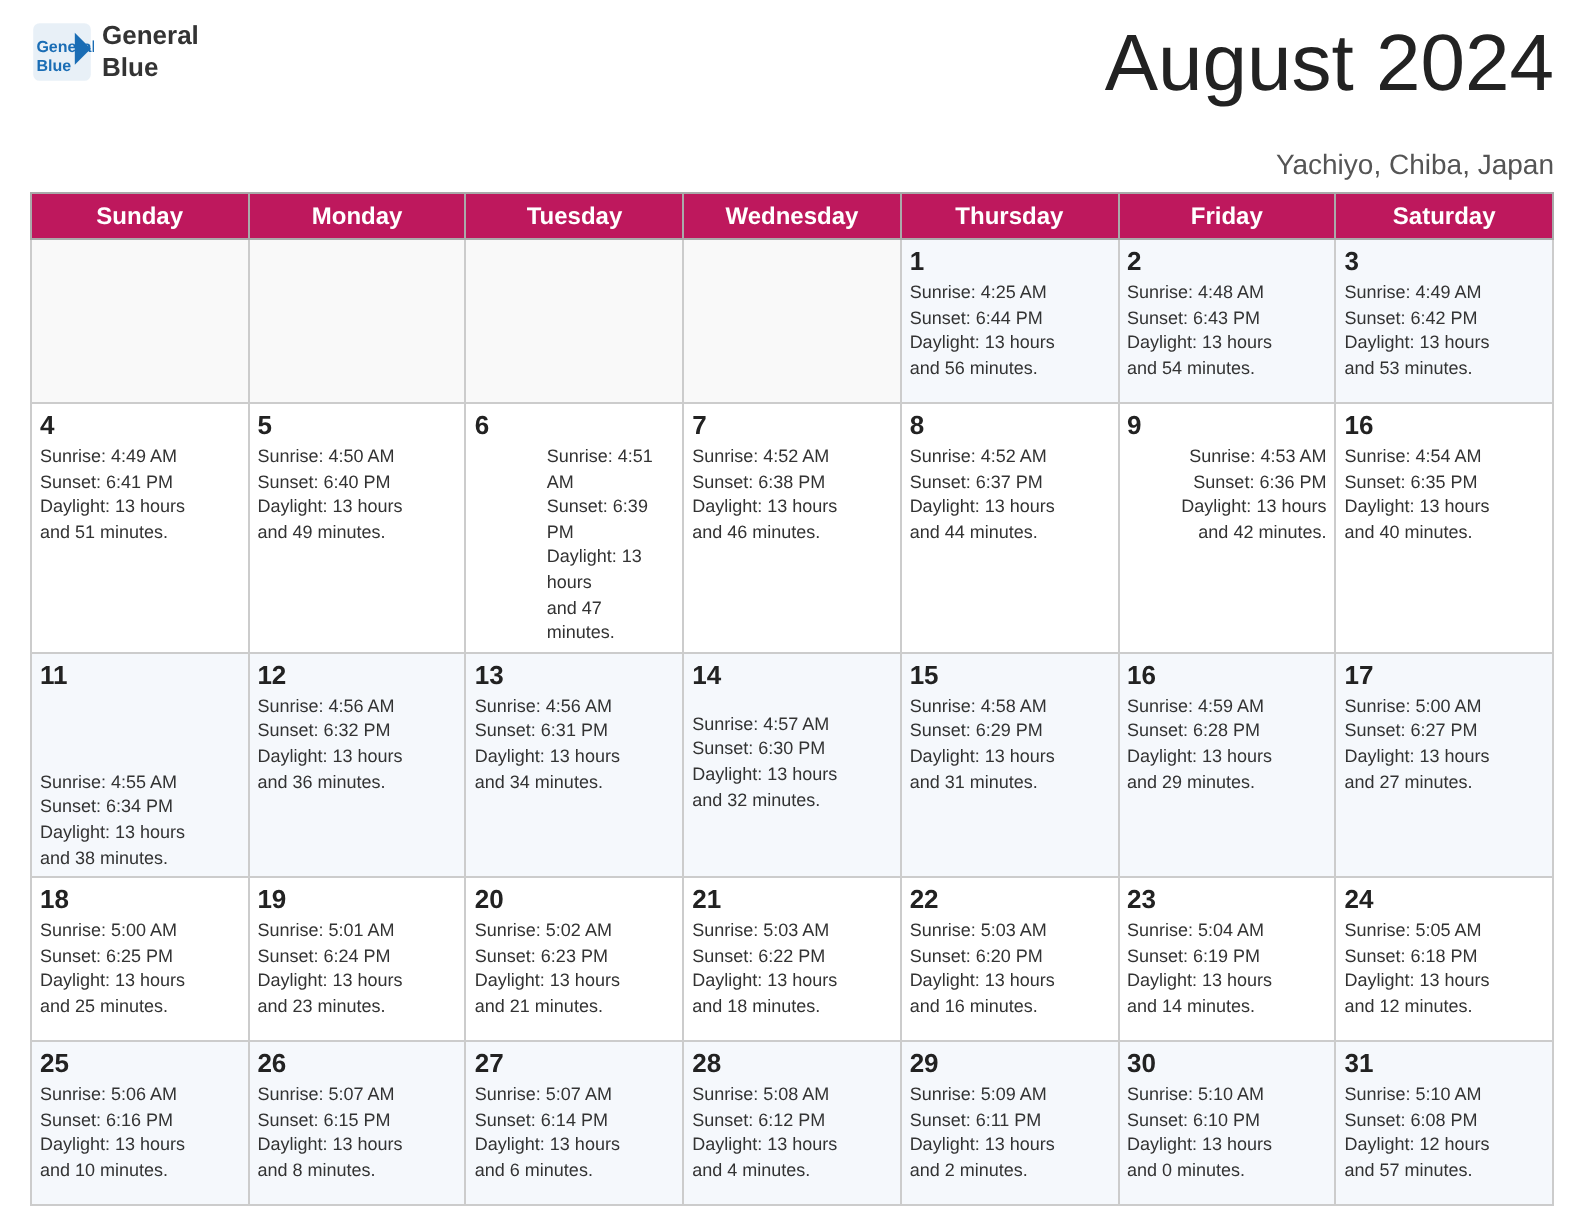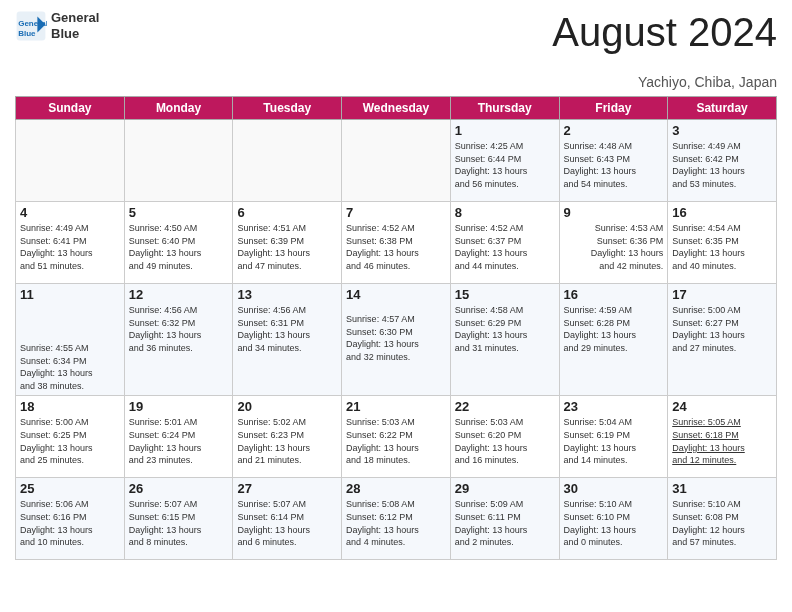--- a/index.html
+++ b/index.html
@@ -164,21 +164,21 @@
           </td>
           <td>
             <div class="cell-day">5</div>
             <div class="cell-info" style="white-space: pre-line;">Sunrise: 4:50 AM
 Sunset: 6:40 PM
 Daylight: 13 hours
 and 49 minutes.</div>
           </td>
           <td>
             <div class="cell-day">6</div>
-            <div class="cell-info" style="white-space: pre-line;">Sunrise: 4:51 AM
+            <div class="cell-info" style="white-space: pre-line; margin-left: 36px;">Sunrise: 4:51 AM
 Sunset: 6:39 PM
 Daylight: 13 hours
 and 47 minutes.</div>
           </td>
           <td>
             <div class="cell-day">7</div>
             <div class="cell-info" style="white-space: pre-line;">Sunrise: 4:52 AM
 Sunset: 6:38 PM
 Daylight: 13 hours
 and 46 minutes.</div>
@@ -294,21 +294,21 @@
           </td>
           <td>
             <div class="cell-day">23</div>
             <div class="cell-info" style="white-space: pre-line;">Sunrise: 5:04 AM
 Sunset: 6:19 PM
 Daylight: 13 hours
 and 14 minutes.</div>
           </td>
           <td>
             <div class="cell-day">24</div>
-            <div class="cell-info" style="white-space: pre-line; text-decoration: underline;">Sunrise: 5:05 AM
+            <div class="cell-info" style="white-space: pre-line;">Sunrise: 5:05 AM
 Sunset: 6:18 PM
 Daylight: 13 hours
 and 12 minutes.</div>
           </td>
         </tr>
         <tr>
           <td>
             <div class="cell-day">25</div>
             <div class="cell-info" style="white-space: pre-line;">Sunrise: 5:06 AM
 Sunset: 6:16 PM

